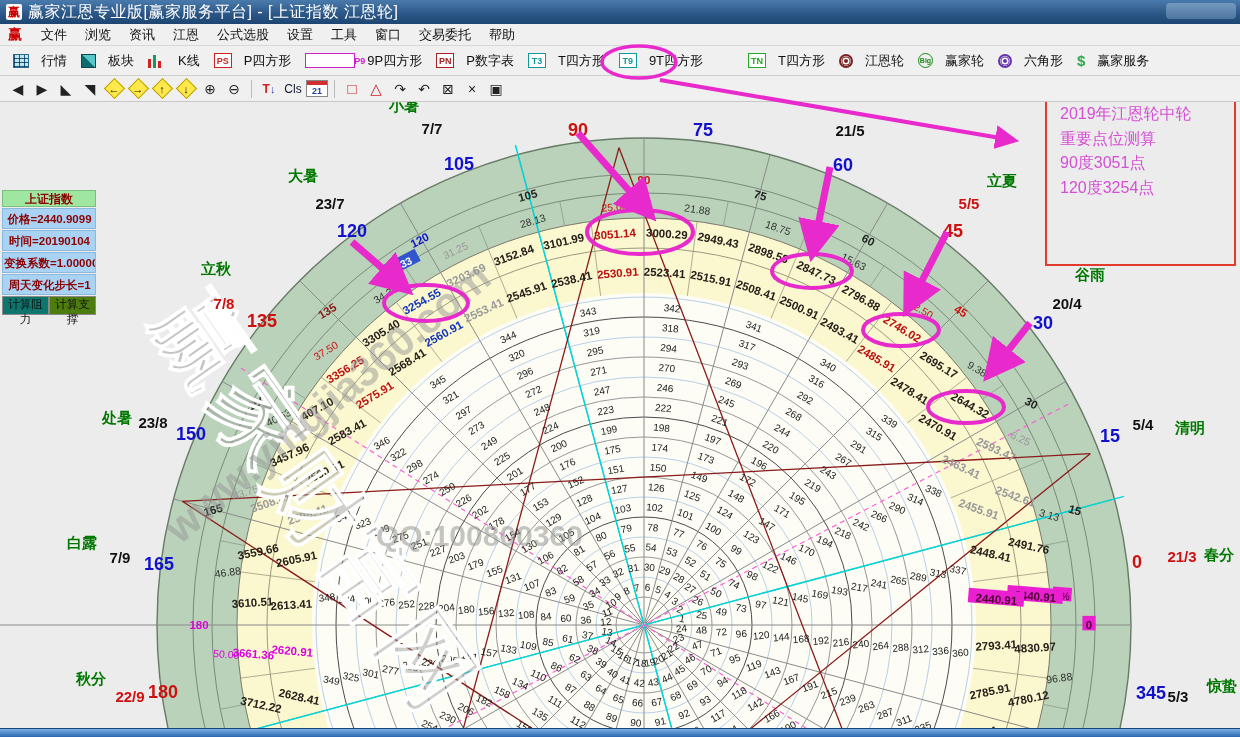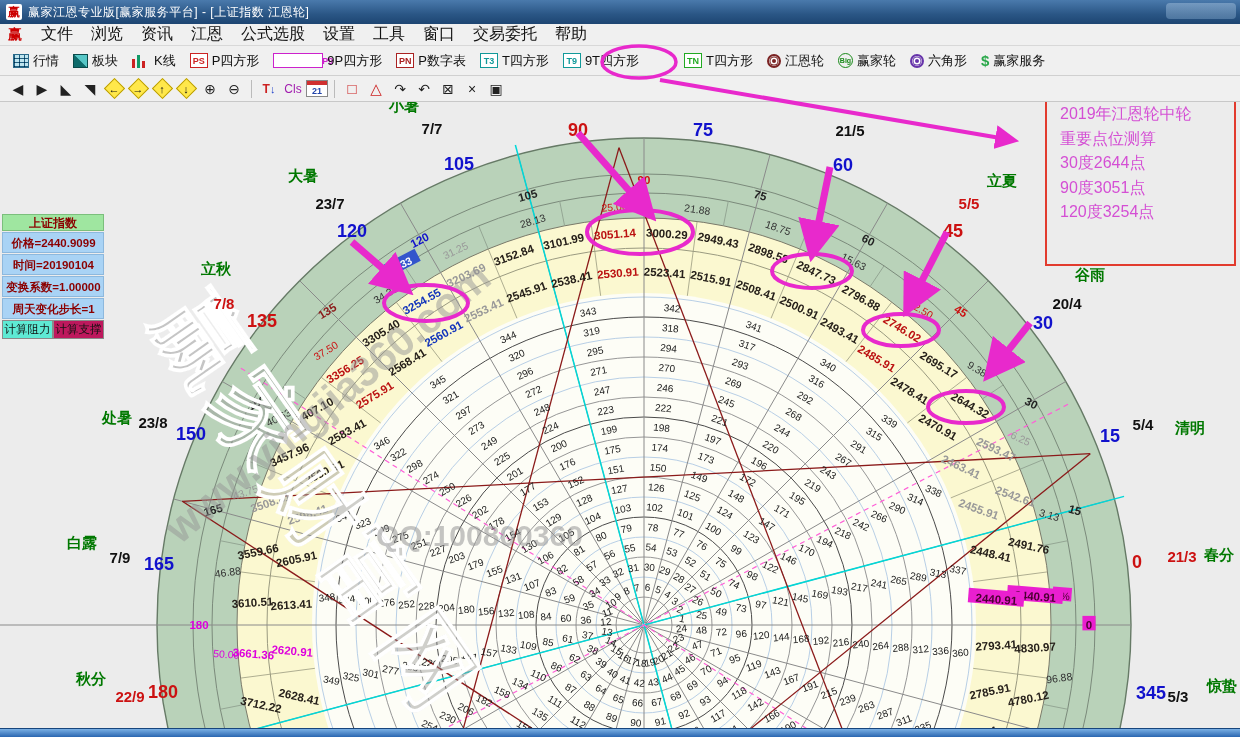--- a/index.html
+++ b/index.html
@@ -2,68 +2,68 @@
 <html><head>
 <meta charset="utf-8">
 <style>
   * { margin:0; padding:0; box-sizing:border-box; }
   html,body { width:1240px; height:737px; overflow:hidden; }
   body { font-family:"Liberation Sans","DejaVu Sans",sans-serif; background:#ececec; position:relative; }
 
   
   #titlebar { height:24px; background:linear-gradient(#4a7aac,#2a5685 60%,#1d4572); display:flex; align-items:center; padding:0 6px; position:relative; }
   #titlebar .app-icon { width:16px; height:16px; background:#fff; color:#c00; font-size:12px; font-weight:bold; text-align:center; line-height:16px; margin-right:6px; border-radius:2px; }
-  #titlebar .title-text { color:#fff; font-size:12px; letter-spacing:.5px; }
+  #titlebar .title-text { color:#fff; font-size:16px; letter-spacing:.5px; }
   #titlebar .win-controls { position:absolute; right:4px; top:3px; width:70px; height:16px; background:linear-gradient(#cfe3f5,#9dc2e4); opacity:.35; border-radius:4px; }
 
   #menubar { height:22px; background:#f0f0f0; display:flex; align-items:center; padding-left:4px; border-bottom:1px solid #d8d8d8; }
   #menubar .logo { color:#c00; font-weight:bold; font-size:14px; margin:0 10px 0 4px; }
-  #menubar .menu-item { font-size:16px; color:#111; padding:0 9px; cursor:default; }
+  #menubar .menu-item { font-size:13px; color:#111; padding:0 9px; cursor:default; }
 
   #toolbar1 { height:30px; background:#f0f0f0; display:flex; align-items:center; padding-left:6px; border-bottom:1px solid #d0d0d0; }
   .tb1-item { display:flex; align-items:center; font-size:13px; color:#111; padding:0 7px; height:24px; }
-  .tb1-item .lbl { margin-left:4px; }
+  .tb1-item .lbl { margin-left:12px; }
   .badge { display:inline-block; width:18px; height:15px; font-size:9px; font-weight:bold; text-align:center; line-height:14px; background:#fff; }
   .icon-grid { display:inline-block; width:16px; height:14px; border:1px solid #2a6a8a;
     background:linear-gradient(#bfe4ee,#bfe4ee), repeating-linear-gradient(90deg,#2a6a8a 0 1px,transparent 1px 5px), repeating-linear-gradient(0deg,#2a6a8a 0 1px,transparent 1px 4px); background-blend-mode:multiply; }
   .icon-blocks { display:inline-block; width:15px; height:14px;
     background:linear-gradient(45deg,#0e6b6b 0 48%,#57c7c7 52% 100%); box-shadow:inset 0 0 0 1px #0a4a4a; }
   .icon-candles { display:inline-flex; align-items:flex-end; width:18px; height:15px; gap:2px; }
   .icon-candles i { display:inline-block; width:3px; }
   .icon-target { display:inline-block; width:14px; height:14px; border-radius:50%; position:relative; }
   .icon-target::after { content:""; position:absolute; left:3px; top:3px; width:4px; height:4px; border-radius:50%; }
   .t-red { border:2px solid #7a2222; } .t-red::after { background:#7a2222; box-shadow:0 0 0 1.5px #fff,0 0 0 2.5px #7a2222; }
   .t-purple { border:2px solid #6633aa; } .t-purple::after { background:#6633aa; box-shadow:0 0 0 1.5px #fff,0 0 0 2.5px #6633aa; }
   .icon-big { display:inline-block; width:15px; height:15px; border:1.5px solid #1a8a1a; border-radius:50%; color:#1a8a1a; font-size:7px; font-weight:bold; text-align:center; line-height:13px; }
   .icon-dollar { color:#2aa84a; font-weight:bold; font-size:15px; }
 
   #toolbar2 { height:26px; background:#f0f0f0; display:flex; align-items:center; padding-left:6px; border-bottom:1px solid #c8c8c8; }
   .tb2-btn { min-width:22px; height:20px; display:flex; align-items:center; justify-content:center; font-size:14px; color:#222; margin:0 1px; }
   .tb2-btn.kind-diamond { position:relative; width:22px; }
   .tb2-btn.kind-diamond::before { content:""; position:absolute; width:13px; height:13px; background:#ffe84a; border:1px solid #b89b00; transform:rotate(45deg); }
   .tb2-btn.kind-diamond span { position:relative; font-size:11px; font-weight:bold; color:#111; }
   .tb2-btn.kind-shape { color:#cc2222; font-size:15px; }
-  .tb2-btn.kind-txt { font-size:12px; color:#a21caf; }
+  .tb2-btn.kind-txt { font-size:12px; color:#0f172a; }
   .tb2-btn.kind-tmark b { color:#cc2222; font-size:12px; } .tb2-btn.kind-tmark i { color:#2244cc; font-style:normal; font-size:11px; }
   .tb2-btn.kind-cal { width:20px; height:17px; border:1px solid #888; background:#fff; font-size:9px; font-weight:bold; color:#2244aa; flex-direction:column; justify-content:flex-end; position:relative; }
   .tb2-btn.kind-cal::before { content:""; position:absolute; top:0; left:0; right:0; height:4px; background:#d03030; }
   .tb2-sep { width:1px; height:18px; background:#bbb; margin:0 5px; }
 
   
   #chart { position:absolute; left:0; top:102px; width:1240px; height:626px; background:#ececec; overflow:hidden; }
   #wheel { position:absolute; left:0; top:0; }
   svg text { font-family:"Liberation Sans","DejaVu Sans",sans-serif; }
 
   
-  #panel { position:absolute; left:2px; top:112px; width:102px; z-index:30; font-size:12px; }
+  #panel { position:absolute; left:2px; top:88px; width:94px; z-index:30; font-size:12px; }
   #panel .hdr { background:#9fe6a0; color:#8b0000; font-weight:bold; text-align:center; height:17px; line-height:17px; border:1px solid #7bbf7c; }
   #panel .row { background:#a9d3f5; color:#8b0000; font-weight:bold; height:21px; line-height:21px; padding-left:1px; margin-top:1px; white-space:nowrap; overflow:hidden; border:1px solid #8db8dd; font-size:11.5px;text-align:center; }
   #panel .btns { display:flex; margin-top:1px; }
-  #panel .btns button { flex:1; height:19px; font-size:11.5px; border:1px solid #8a8a8a; background:#5eead4; color:#111; }
-  #panel .btns button.green { background:#be185d; }
+  #panel .btns button { flex:1; height:19px; font-size:11.5px; border:1px solid #8a8a8a; background:#0f766e; color:#111; }
+  #panel .btns button.green { background:#4d7c0f; }
 
   
   #annotation { position:absolute; left:1045px; top:-14px; width:191px; height:178px; border:2px solid #e23b2e; z-index:20; padding:12px 0 0 13px; }
   #annotation .line { color:#d44fd4; font-size:16px; line-height:24.5px; white-space:nowrap; }
 
   #taskbar { position:absolute; left:0; bottom:0; width:1240px; height:9px; background:linear-gradient(#7ab0e4,#2a66b0); border-top:1px solid #17457c; z-index:60; }
 
   #callouts { position:absolute; left:0; top:0; z-index:50; pointer-events:none; }
 </style>
 </head>
@@ -882,21 +882,20 @@
       <div class="row">变换系数=1.00000</div>
       <div class="row">周天变化步长=1</div>
       <div class="btns">
         <button>计算阻力</button>
         <button class="green">计算支撑</button>
       </div>
     </div>
     <div id="annotation">
         <div class="line">2019年江恩轮中轮</div>
         <div class="line">重要点位测算</div>
-        <div class="line">30度2644点</div>
         <div class="line">90度3051点</div>
         <div class="line">120度3254点</div>
       </div>
   </div>
 
   <div id="taskbar"></div>
   <svg id="callouts" width="1240" height="737" viewBox="0 0 1240 737">
       <defs>
         <marker id="ah" markerWidth="6" markerHeight="6" refX="4.2" refY="3" orient="auto">
           <path d="M0,0 L6,3 L0,6 Z" fill="#e829cc"></path>

